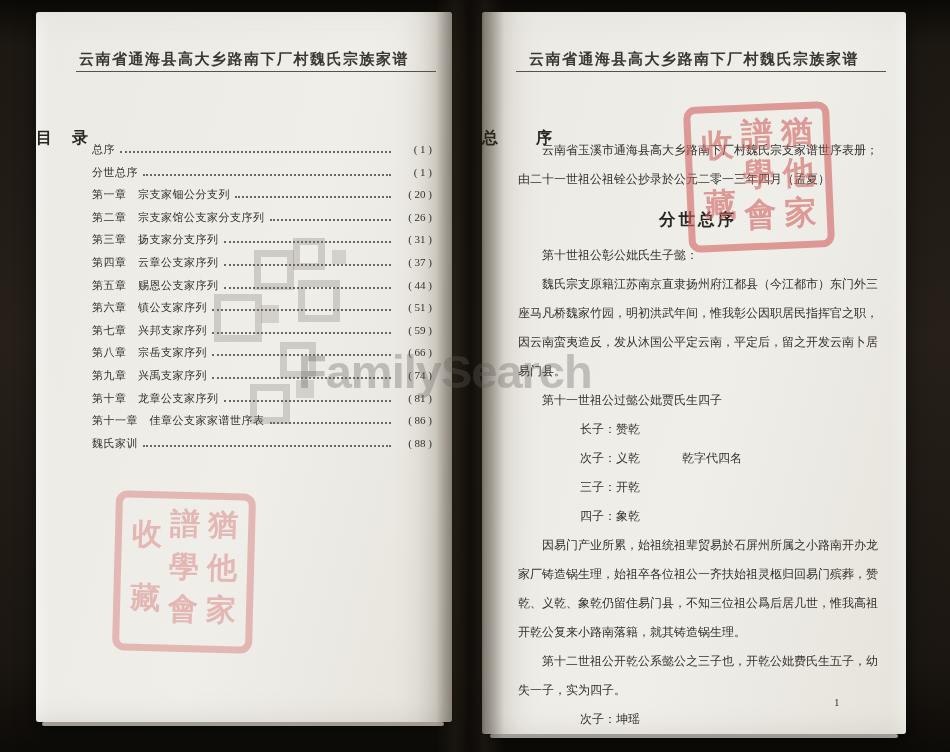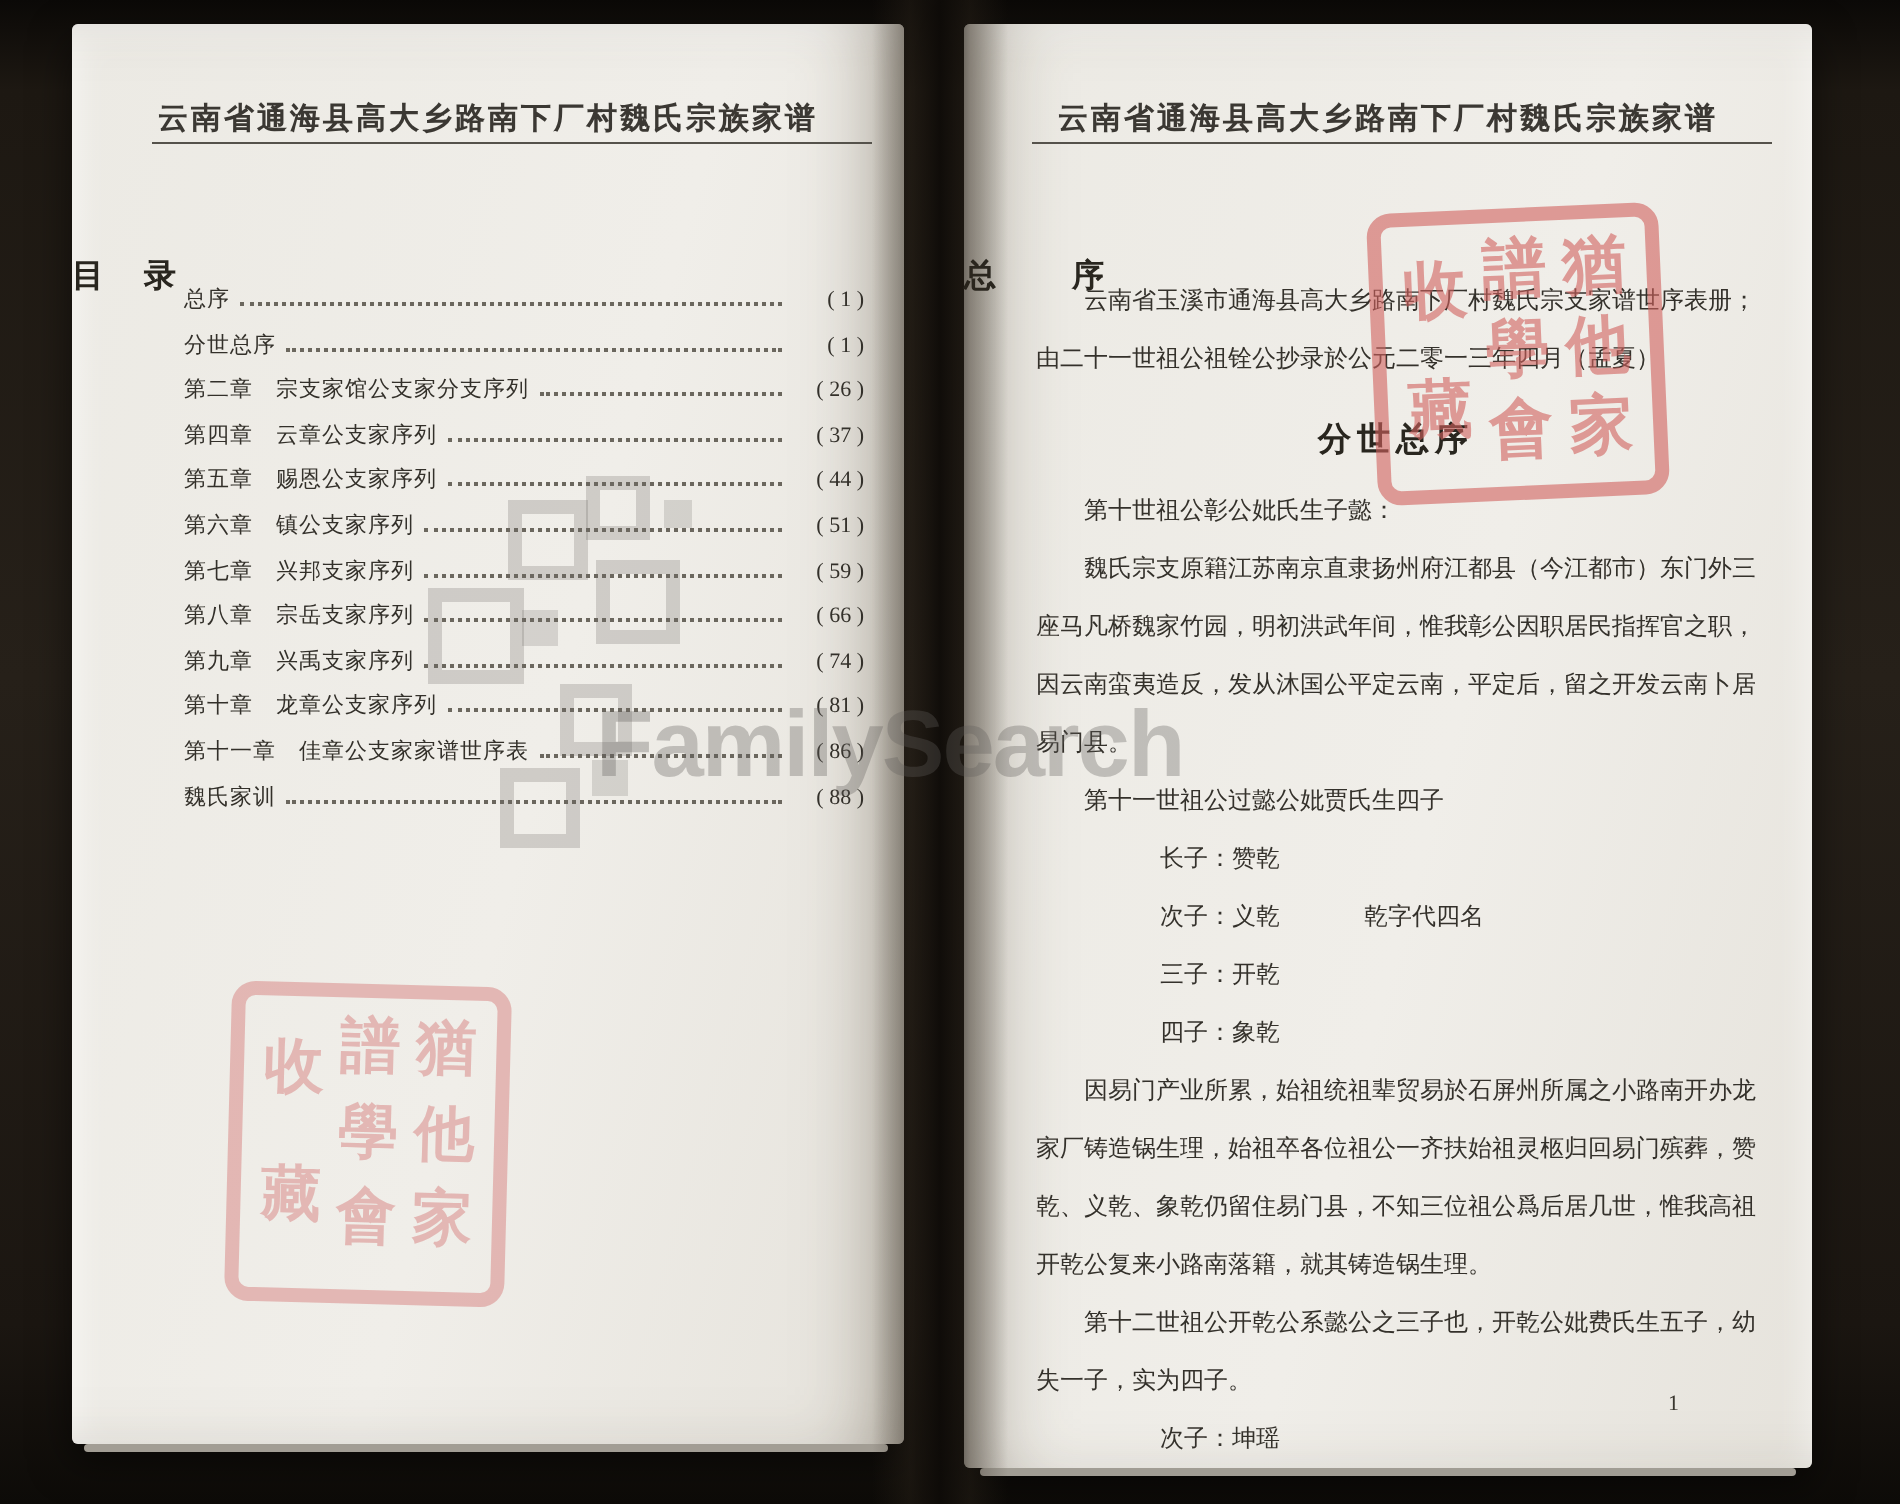--- a/index.html
+++ b/index.html
@@ -106,23 +106,33 @@
           <span class="toc-label">总序</span>
           <span class="toc-leader"></span>
           <span class="toc-page">( 1 )</span>
         </div>
       <div class="toc-row">
           <span class="toc-label">分世总序</span>
           <span class="toc-leader"></span>
           <span class="toc-page">( 1 )</span>
         </div>
       <div class="toc-row">
+          <span class="toc-label">第一章　宗支家钿公分支列</span>
+          <span class="toc-leader"></span>
+          <span class="toc-page">( 20 )</span>
+        </div>
+      <div class="toc-row">
           <span class="toc-label">第二章　宗支家馆公支家分支序列</span>
           <span class="toc-leader"></span>
           <span class="toc-page">( 26 )</span>
+        </div>
+      <div class="toc-row">
+          <span class="toc-label">第三章　扬支家分支序列</span>
+          <span class="toc-leader"></span>
+          <span class="toc-page">( 31 )</span>
         </div>
       <div class="toc-row">
           <span class="toc-label">第四章　云章公支家序列</span>
           <span class="toc-leader"></span>
           <span class="toc-page">( 37 )</span>
         </div>
       <div class="toc-row">
           <span class="toc-label">第五章　赐恩公支家序列</span>
           <span class="toc-leader"></span>
           <span class="toc-page">( 44 )</span>

